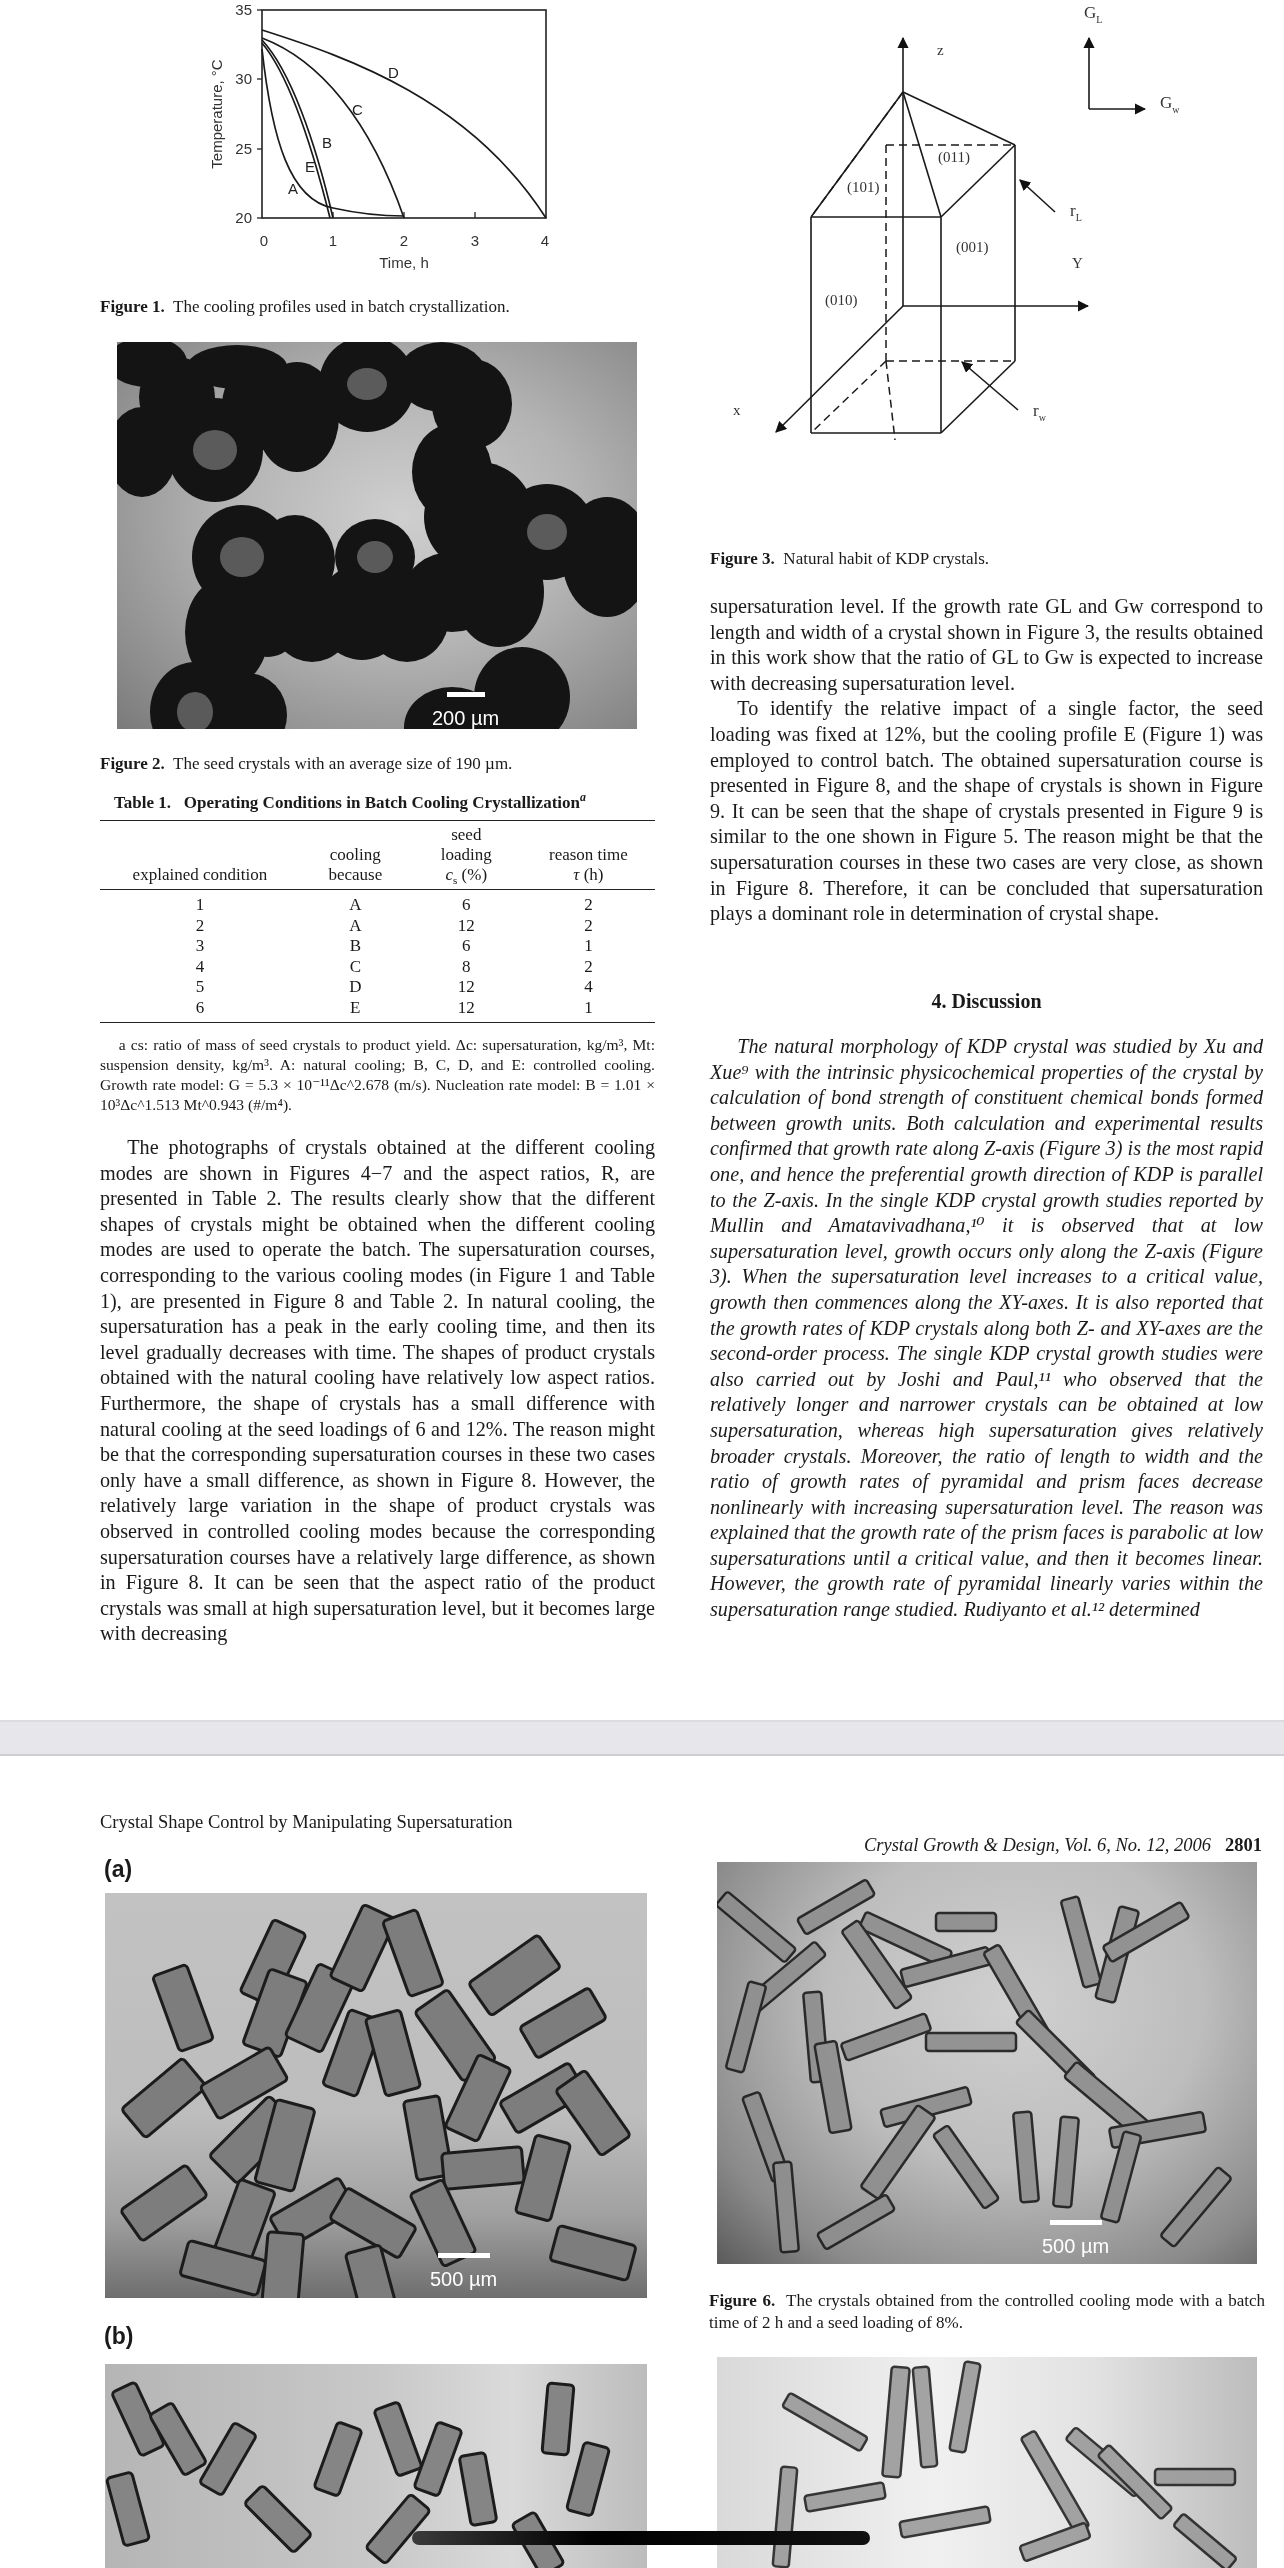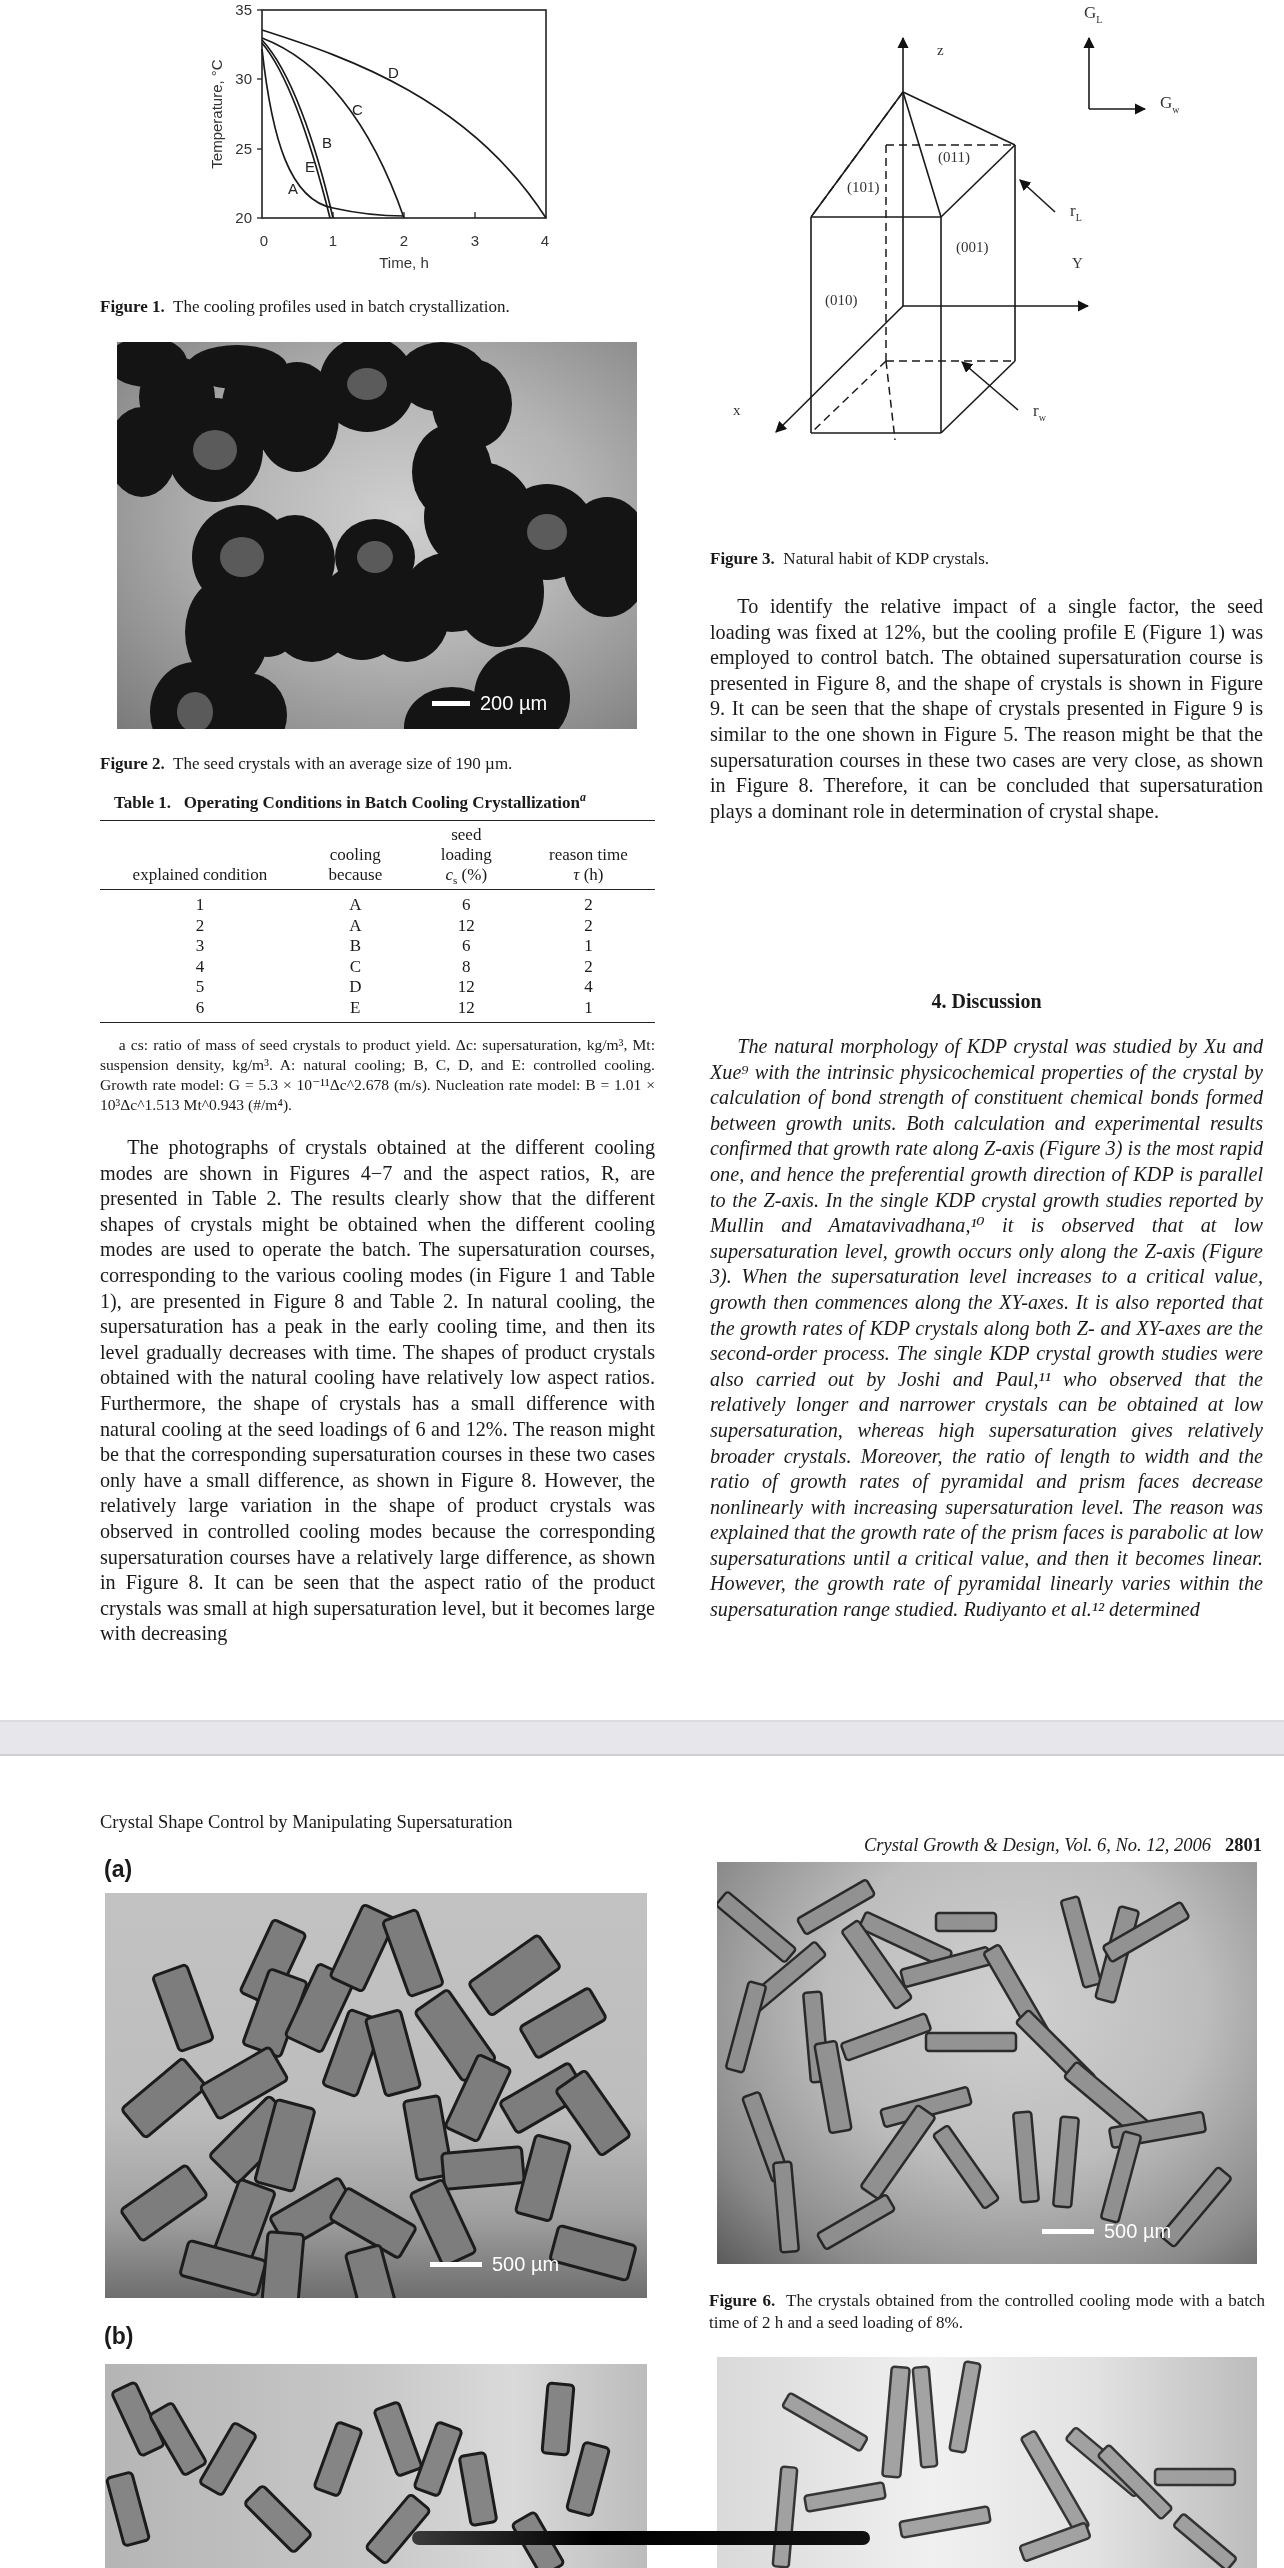--- a/index.html
+++ b/index.html
@@ -7,21 +7,21 @@
          font-family: "Liberation Serif", "DejaVu Serif", serif; color: #1a1a1a; }
   .abs { position: absolute; }
   .para { font-size: 20.2px; line-height: 25.6px; text-align: justify; text-align-last: auto; }
   .para p { margin: 0; text-indent: 1.35em; }
   .para p.noindent { text-indent: 0; }
   .caption { font-size: 17px; line-height: 22px; }
   .caption b { font-weight: bold; }
   .small { font-size: 15.6px; line-height: 20px; text-align: justify; }
   .photo { background: #9a9a9a; overflow: hidden; }
   .scalebar { position: absolute; display: flex; align-items: center; gap: 10px;
-              color: #fff; font-family: "Liberation Sans", sans-serif; font-size: 20px; }
+              color: #fff; font-family: "Liberation Sans", sans-serif; font-size: 20px; flex-direction: column; }
   .scalebar .bar { width: 52px; height: 5px; background: #fff; }
   table.t1 { border-collapse: collapse; width: 100%; font-size: 17px; line-height: 20px; }
   table.t1 th { font-weight: normal; vertical-align: bottom; padding: 0 0 4px 0; }
   table.t1 td { text-align: center; padding: 0; line-height: 20.6px; }
   .hdr-rule { border-top: 1.3px solid #222; }
   .page-sep { position: absolute; left: 0; top: 1720px; width: 1284px; height: 32px;
               background: #e7e6eb; border-top: 2px solid #dcdbe0; border-bottom: 2px solid #cfced3; }
   .home-indicator { position: absolute; left: 412px; top: 2531px; width: 458px; height: 14px;
                     border-radius: 7px; background: linear-gradient(90deg,#3a3a3a,#000 40%,#111); }
   sup, sub { font-size: 70%; line-height: 0; }
@@ -283,20 +283,21 @@
     </g>
   </svg>
 </div>
 
 <div class="abs caption" style="left:710px; top:548px; width:560px;">
   <b>Figure 3.</b>&nbsp;
   <span>Natural habit of KDP crystals.</span>
 </div>
 
 <div class="abs para" style="left:710px; top:594px; width:553px;">
+  <p class="noindent">supersaturation level. If the growth rate GL and Gw correspond to length and width of a crystal shown in Figure 3, the results obtained in this work show that the ratio of GL to Gw is expected to increase with decreasing supersaturation level.</p>
   <p>To identify the relative impact of a single factor, the seed loading was fixed at 12%, but the cooling profile E (Figure 1) was employed to control batch. The obtained supersaturation course is presented in Figure 8, and the shape of crystals is shown in Figure 9. It can be seen that the shape of crystals presented in Figure 9 is similar to the one shown in Figure 5. The reason might be that the supersaturation courses in these two cases are very close, as shown in Figure 8. Therefore, it can be concluded that supersaturation plays a dominant role in determination of crystal shape.</p>
 </div>
 
 <div class="abs" style="left:710px; top:990px; width:553px; text-align:center; font-weight:bold; font-size:20px;">
   <span>4. Discussion</span>
 </div>
 
 <div class="abs para" style="left:710px; top:1034px; width:553px;font-style:italic;">
   <p>The natural morphology of KDP crystal was studied by Xu and Xue⁹ with the intrinsic physicochemical properties of the crystal by calculation of bond strength of constituent chemical bonds formed between growth units. Both calculation and experimental results confirmed that growth rate along Z-axis (Figure 3) is the most rapid one, and hence the preferential growth direction of KDP is parallel to the Z-axis. In the single KDP crystal growth studies reported by Mullin and Amatavivadhana,¹⁰ it is observed that at low supersaturation level, growth occurs only along the Z-axis (Figure 3). When the supersaturation level increases to a critical value, growth then commences along the XY-axes. It is also reported that the growth rates of KDP crystals along both Z- and XY-axes are the second-order process. The single KDP crystal growth studies were also carried out by Joshi and Paul,¹¹ who observed that the relatively longer and narrower crystals can be obtained at low supersaturation, whereas high supersaturation gives relatively broader crystals. Moreover, the ratio of length to width and the ratio of growth rates of pyramidal and prism faces decrease nonlinearly with increasing supersaturation level. The reason was explained that the growth rate of the prism faces is parabolic at low supersaturations until a critical value, and then it becomes linear. However, the growth rate of pyramidal linearly varies within the supersaturation range studied. Rudiyanto et al.¹² determined</p>
 </div>

